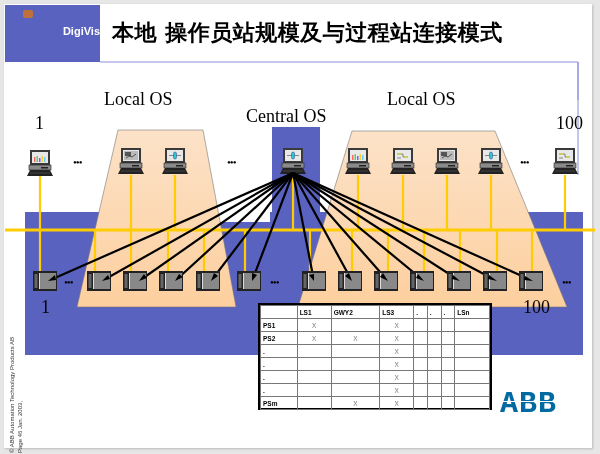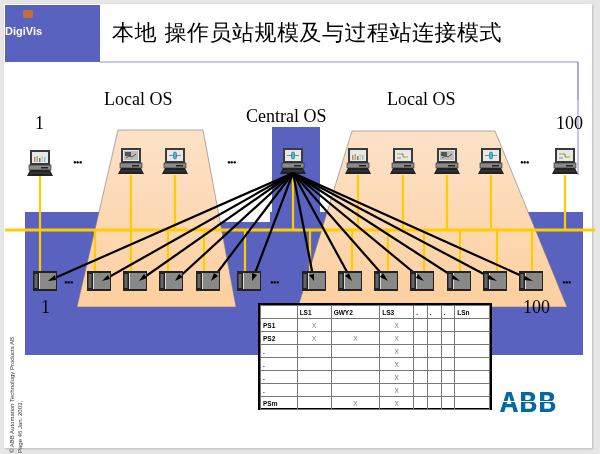--- a/index.html
+++ b/index.html
@@ -1,21 +1,21 @@
 <!DOCTYPE html>
 <html><head>
 <meta charset="utf-8">
 <style>
   html,body{margin:0;padding:0;background:#e6e6e6;}
   body{width:600px;height:454px;position:relative;overflow:hidden;font-family:"Liberation Sans",sans-serif;}
   .slide{position:absolute;left:4px;top:4px;width:588px;height:444px;background:#fff;box-shadow:1px 1px 2px #bbb;}
   .brand{position:absolute;left:5px;top:5px;width:95px;height:57px;background:#5a62c0;}
-  .brand-label{position:absolute;left:0;top:20px;width:100%;text-align:left;color:#fff;font-weight:bold;font-size:11px;font-family:"Liberation Sans",sans-serif;}
+  .brand-label{position:absolute;left:0;top:20px;width:100%;text-align:right;color:#fff;font-weight:bold;font-size:11px;font-family:"Liberation Sans",sans-serif;}
   .comment-icon{position:absolute;left:18px;top:5px;width:10px;height:8px;background:#c0703a;border-radius:2px;}
-  .title{position:absolute;left:112px;top:18px;font-size:22px;color:#000;font-family:"DejaVu Sans",sans-serif;letter-spacing:0.5px;}
+  .title{position:absolute;left:112px;top:18px;font-size:22px;color:#000;font-family:"DejaVu Sans",sans-serif;letter-spacing:0.5px;font-weight:bold;}
   svg{position:absolute;left:0;top:0;}
   .lbl{position:absolute;font-family:"Liberation Serif",serif;font-weight:normal;color:#000000;}
   .copyright{position:absolute;left:-44px;top:385px;transform:rotate(-90deg);transform-origin:center;font-size:6px;color:#333;white-space:nowrap;width:120px;line-height:8px;}
   .ps-table{position:absolute;left:258px;top:303px;width:234px;height:107px;background:#fff;border:2px solid #000;box-sizing:border-box;}
   .ps-table table{width:100%;height:100%;border-collapse:collapse;font-size:6.5px;font-family:"Liberation Sans",sans-serif;}
   .ps-table td{border:1px solid #777;padding:0 2px;height:12px;}
   .ps-table td.hd{font-weight:bold;color:#000;}
   .ps-table td.x{text-align:center;color:#777;}
   .abb{position:absolute;left:500px;top:387px;font-family:Liberation Mono, monospace;font-weight:bold;font-size:30px;color:#0369a1;letter-spacing:1px;}
   .abb-lines{position:absolute;left:500px;top:401px;width:70px;height:1px;background:#fff;}

